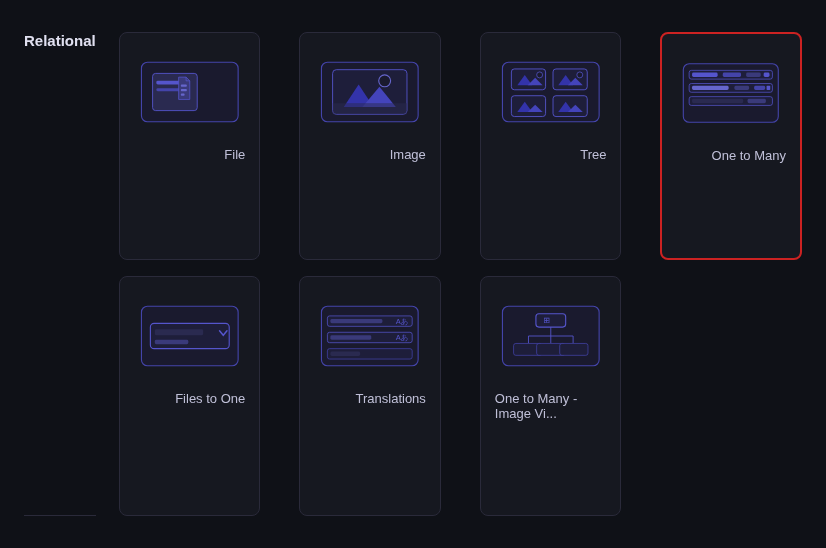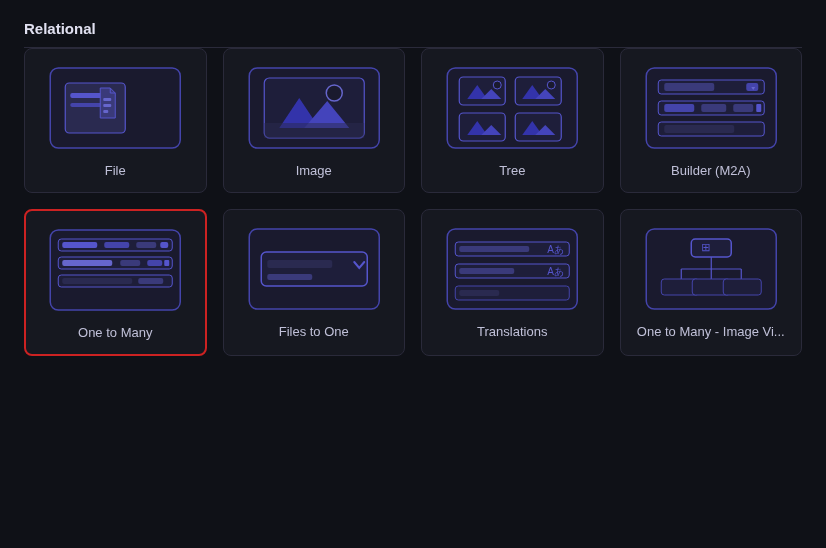--- a/index.html
+++ b/index.html
@@ -9,23 +9,22 @@
       height: 548px;
       background-color: #0f1117;
       color: #a0a0c0;
       font-family: -apple-system, BlinkMacSystemFont, 'Segoe UI', sans-serif;
       overflow: hidden;
     }
 
     .page {
       width: 826px;
       height: 548px;
-      padding: 20px 24px;
+      padding: 32px 24px;
       display: flex;
-      flex-direction: column;
       gap: 0;
     }
 
     .section-title {
       font-size: 15px;
       font-weight: 700;
       color: #e0e0f0;
       padding-bottom: 10px;
       border-bottom: 1px solid #2a2a3a;
     }
@@ -36,24 +35,25 @@
       gap: 16px;
     }
 
     .card {
       background-color: #161820;
       border: 1px solid #2a2a3a;
       border-radius: 8px;
       padding: 14px;
       display: flex;
       flex-direction: column;
-      align-items: center;
+      align-items: flex-end;
       gap: 10px;
       cursor: pointer;
       transition: border-color 0.2s;
+      margin-left: 23px;
     }
 
     .card.selected {
       border: 2px solid #cc2222;
     }
 
     .card-icon {
       width: 100%;
       height: 90px;
       display: flex;
@@ -135,42 +135,20 @@
           <polygon points="44,72 54,62 64,72" fill="#4444bb"></polygon>
 
           <rect x="78" y="50" width="46" height="28" rx="4" fill="#1e1e3a" stroke="#5555cc" stroke-width="1.2"></rect>
           <polygon points="85,72 95,58 105,72" fill="#3333aa"></polygon>
           <polygon points="98,72 108,62 118,72" fill="#4444bb"></polygon>
         </svg>
       </div>
       <div class="card-label">Tree</div>
     </div>
 
-    <div class="card">
-      <div class="card-icon">
-        <svg viewBox="0 0 150 90" xmlns="http://www.w3.org/2000/svg">
-          <rect x="10" y="5" width="130" height="80" rx="8" fill="#1a1a2e" stroke="#4444aa" stroke-width="1.5"></rect>
-
-          <rect x="22" y="17" width="106" height="14" rx="3" fill="#1e1e3a" stroke="#5555cc" stroke-width="1"></rect>
-          <rect x="28" y="20" width="50" height="8" rx="2" fill="#3a3a7a"></rect>
-          <rect x="110" y="20" width="12" height="8" rx="2" fill="#4444aa"></rect>
-          <path d="M115 24 L117 27 L119 24" fill="#6666cc"></path>
-
-          <rect x="22" y="38" width="106" height="14" rx="3" fill="#1e1e3a" stroke="#5555cc" stroke-width="1"></rect>
-          <rect x="28" y="41" width="30" height="8" rx="2" fill="#4444aa"></rect>
-          <rect x="65" y="41" width="25" height="8" rx="2" fill="#3a3a7a"></rect>
-          <rect x="97" y="41" width="20" height="8" rx="2" fill="#3a3a7a"></rect>
-          <rect x="120" y="41" width="5" height="8" rx="1" fill="#5555cc"></rect>
-
-          <rect x="22" y="59" width="106" height="14" rx="3" fill="#1e1e3a" stroke="#5555cc" stroke-width="1"></rect>
-          <rect x="28" y="62" width="70" height="8" rx="2" fill="#2a2a50"></rect>
-        </svg>
-      </div>
-      <div class="card-label">Builder (M2A)</div>
-    </div>
 
 
     <div class="card selected">
       <div class="card-icon">
         <svg viewBox="0 0 150 90" xmlns="http://www.w3.org/2000/svg">
           <rect x="10" y="5" width="130" height="80" rx="8" fill="#1a1a2e" stroke="#4444aa" stroke-width="1.5"></rect>
 
           <rect x="18" y="14" width="114" height="12" rx="3" fill="#1e1e3a" stroke="#5555cc" stroke-width="1"></rect>
           <rect x="22" y="17" width="35" height="6" rx="2" fill="#5555cc"></rect>
           <rect x="64" y="17" width="25" height="6" rx="2" fill="#4444aa"></rect>

